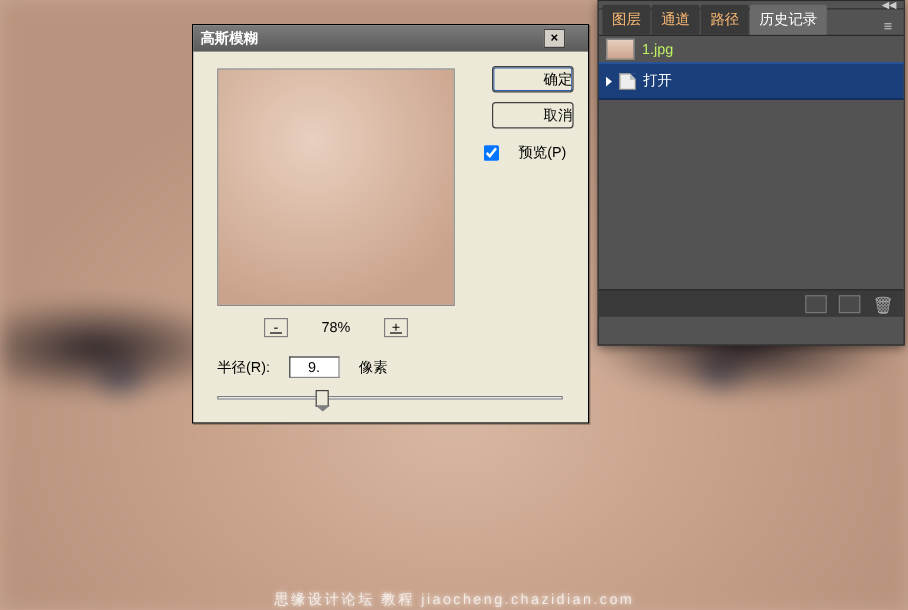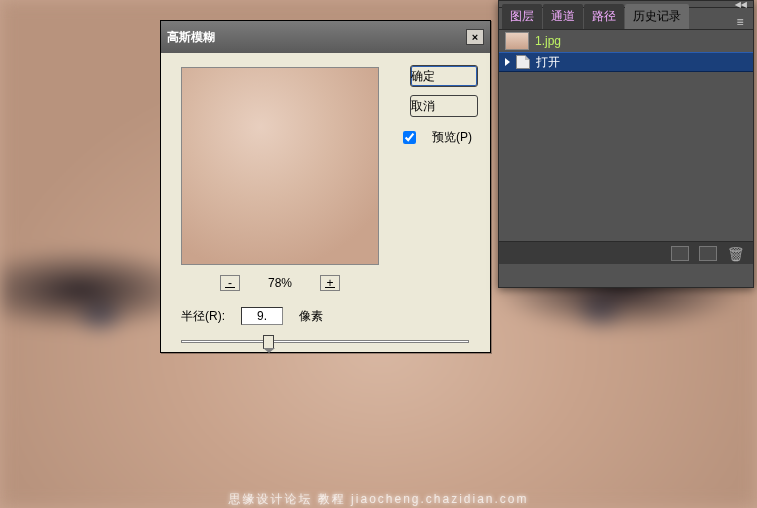--- a/index.html
+++ b/index.html
@@ -5,50 +5,50 @@
 *{margin:0;padding:0;box-sizing:border-box;font-family:"Microsoft YaHei",SimSun,sans-serif;font-size:12px}
 body{width:757px;height:508px;position:relative;overflow:hidden;background:#c8a590}
 .bg{position:absolute;inset:0;background:
  radial-gradient(ellipse 180px 60px at 80px 290px,#2a2226 0%,rgba(40,30,35,0)70%),
  radial-gradient(ellipse 40px 30px at 100px 315px,#556 0%,rgba(60,70,90,0)70%),
  radial-gradient(ellipse 180px 60px at 620px 290px,#2a2226 0%,rgba(40,30,35,0)70%),
  radial-gradient(ellipse 40px 30px at 600px 310px,#556 0%,rgba(60,70,90,0)70%),
  radial-gradient(ellipse 400px 300px at 380px 350px,#d8b7a2 0%,#c9a38c 50%,#b8937d 100%);
  filter:blur(8px)}
 .dialog{position:absolute;left:160px;top:20px;width:331px;height:333px;background:#ece9d8;border:1px solid #000;box-shadow:1px 1px 0 rgba(0,0,0,.3)}
-.titlebar{height:32px;background:linear-gradient(#7b7b7b,#5a5a5a);color:#fff;display:flex;align-items:center;padding:0 6px 0 6px;font-weight:bold}
+.titlebar{height:22px;background:linear-gradient(#7b7b7b,#5a5a5a);color:#fff;display:flex;align-items:center;padding:0 19px 0 6px;font-weight:bold}
 .titlebar .close{margin-left:auto;width:18px;height:16px;background:#d4d0c8;border:1px solid #404040;color:#000;display:flex;align-items:center;justify-content:center;font-family:Arial;font-weight:bold;font-size:11px;cursor:pointer}
 .dlg-body{position:relative;padding:10px;height:calc(100% - 22px)}
 .preview-box{position:absolute;left:20px;top:14px;width:198px;height:198px;border:1px solid #888;background:radial-gradient(circle at 40% 30%,#e8cfbf 0%,#d9b9a4 40%,#caa38c 80%)}
 .zoom-row{position:absolute;left:20px;top:222px;width:198px;display:flex;align-items:center;justify-content:center;gap:28px}
 .zoom-btn{width:20px;height:16px;border:1px solid #808080;background:#ece9d8;display:flex;align-items:center;justify-content:center;cursor:pointer;font-family:Arial;font-size:14px;position:relative}
 .zoom-btn::after{content:"";position:absolute;left:4px;right:4px;bottom:2px;height:1px;background:#000}
-.btn{position:absolute;right:12px;width:68px;height:22px;background:#ece9d8;border:1px solid #404040;border-radius:3px;cursor:pointer;text-align:left;line-height:20px}
+.btn{position:absolute;right:12px;width:68px;height:22px;background:#ece9d8;border:1px solid #404040;border-radius:3px;cursor:pointer;text-align:right;line-height:20px}
 .btn.ok{top:12px;box-shadow:0 0 0 1px #2a5db0 inset}
 .btn.cancel{top:42px}
 .chk-row{position:absolute;right:18px;top:76px;display:flex;align-items:center;gap:16px}
 .chk-row input{width:13px;height:13px}
 .radius-row{position:absolute;left:20px;top:254px;display:flex;align-items:center;gap:16px}
 .radius-row input[type=text]{width:42px;height:18px;border:1px inset #888;padding:0 15px;background:#fff}
 .slider{position:absolute;left:20px;top:280px;width:288px;height:16px}
 .slider-track{position:absolute;top:7px;left:0;right:0;height:3px;background:#fff;border:1px solid #808080}
 .slider-thumb{position:absolute;top:2px;left:82px;width:11px;height:14px;background:#ece9d8;border:1px solid #404040;cursor:pointer}
 .slider-thumb::after{content:"";position:absolute;bottom:-5px;left:-1px;border-left:6px solid transparent;border-right:6px solid transparent;border-top:5px solid #808080}
 
 .panel{position:absolute;right:3px;top:0;width:256px;height:288px;background:#535353;border:1px solid #2a2a2a;box-shadow:0 2px 8px rgba(0,0,0,.5)}
 .panel-top{height:7px;background:#535353;border-bottom:1px solid #2a2a2a;display:flex;justify-content:flex-end;align-items:center;padding-right:6px}
 .panel-top .arrow{color:#ccc;font-size:8px}
 .tabs{height:22px;background:#535353;display:flex;align-items:flex-end;padding-left:3px;border-bottom:1px solid #2a2a2a}
-.tab{padding:4px 8px;color:#f0abfc;background:#3a3a3a;margin-right:1px;cursor:pointer;border-radius:2px 2px 0 0}
-.tab.active{background:#6a6a6a;color:#000000}
+.tab{padding:4px 8px;color:#fdba74;background:#3a3a3a;margin-right:1px;cursor:pointer;border-radius:2px 2px 0 0}
+.tab.active{background:#6a6a6a;color:#ffffff}
 .tabs .menu{margin-left:auto;margin-right:6px;color:#ccc;width:14px;text-align:center;cursor:pointer}
 .panel-body{background:#535353;height:calc(100% - 52px);position:relative}
 .file-row{height:22px;display:flex;align-items:center;padding:0 6px;gap:6px;color:#bef264}
 .thumb{width:24px;height:18px;background:linear-gradient(#e8cfbf,#caa38c);border:1px solid #888}
-.hist-row{height:20px;background:#1a3f7a;display:flex;align-items:center;padding:0 6px;gap:6px;color:#fff;border-top:1px solid #2a5db0;border-bottom:1px solid #0a2450}
+.hist-row{height:31px;background:#1a3f7a;display:flex;align-items:center;padding:0 6px;gap:6px;color:#fff;border-top:1px solid #2a5db0;border-bottom:1px solid #0a2450}
 .hist-row .tri{width:0;height:0;border-top:4px solid transparent;border-bottom:4px solid transparent;border-left:5px solid #fff}
 .hist-row .doc-icon{width:14px;height:14px;background:#eee;border:1px solid #888;position:relative}
 .hist-row .doc-icon::after{content:"";position:absolute;right:-1px;top:-1px;border-top:5px solid #1a3f7a;border-left:5px solid #bbb}
 .panel-footer{position:absolute;bottom:0;left:0;right:0;height:23px;background:#3a3a3a;border-top:1px solid #2a2a2a;display:flex;align-items:center;justify-content:flex-end;gap:10px;padding:0 8px}
 .foot-icon{width:18px;height:15px;border:1px solid #777;background:#4a4a4a;cursor:pointer}
 .foot-icon.trash{border:none;background:none;color:#aaa;font-size:14px;text-align:center}
 .watermark{position:absolute;bottom:0;left:0;right:0;text-align:center;color:rgba(255,255,255,.7);letter-spacing:2px;text-shadow:0 0 4px #fff}
 </style>
 </head>
 <body>

